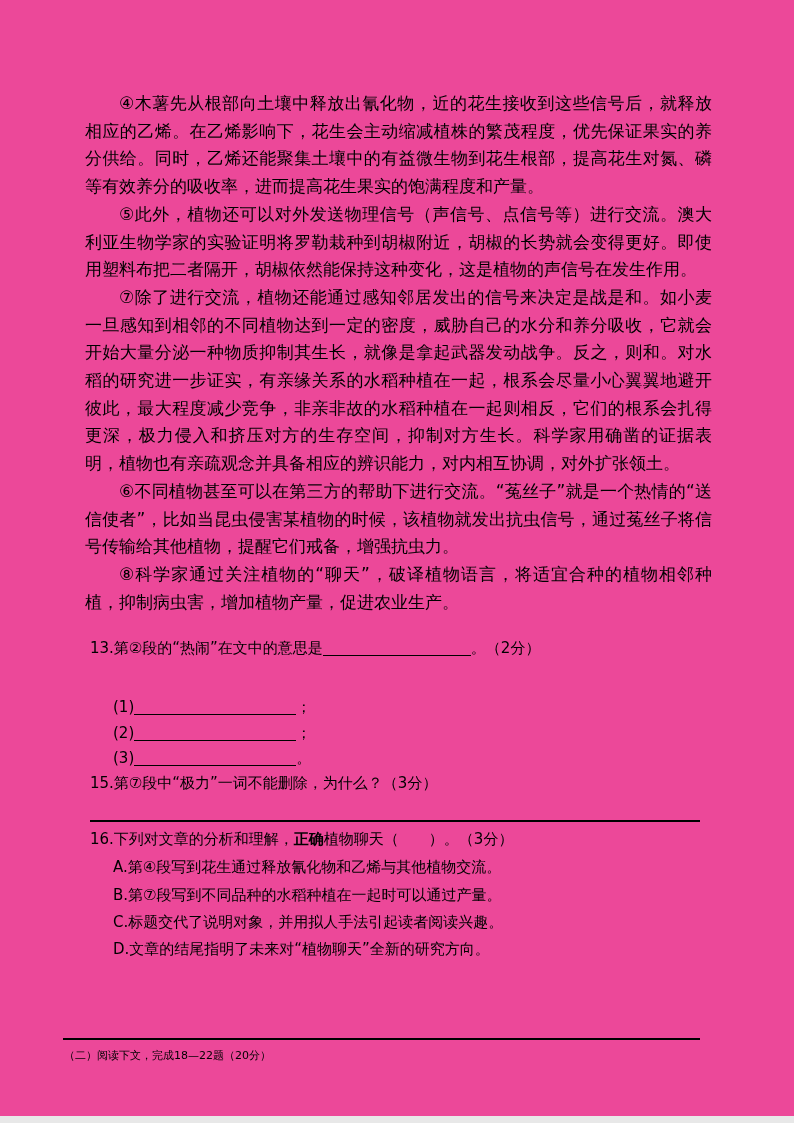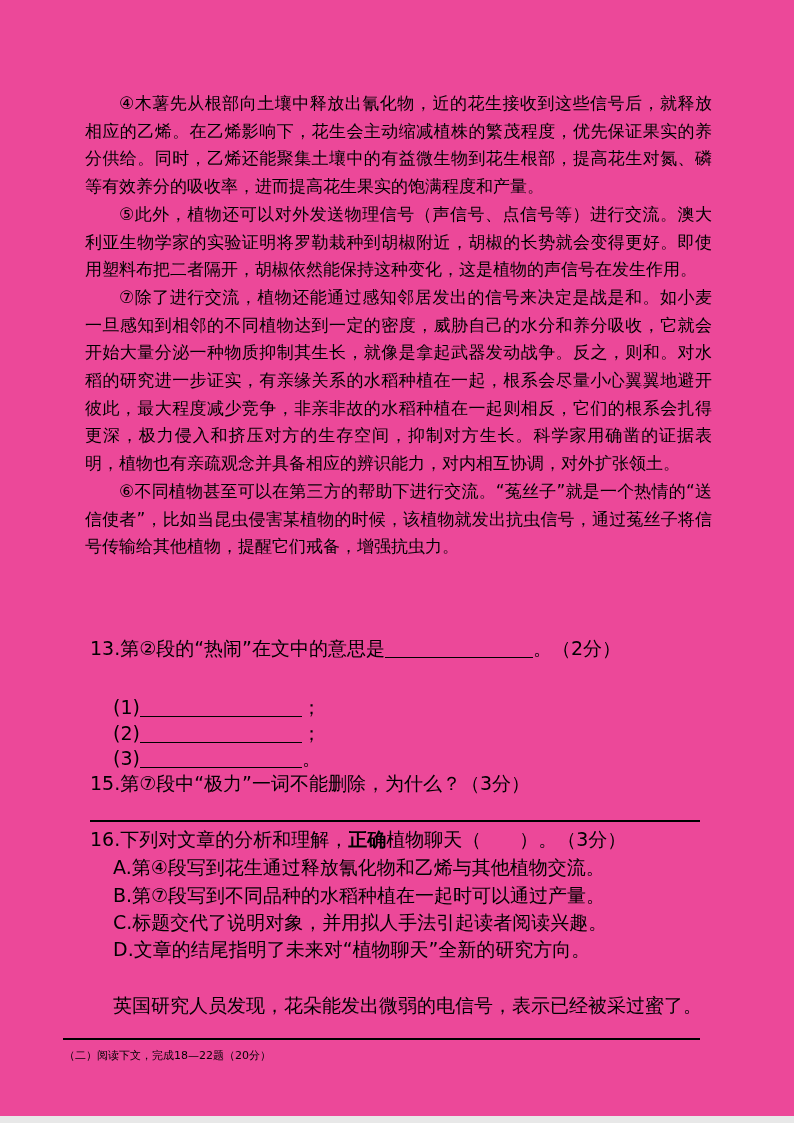--- a/index.html
+++ b/index.html
@@ -22,21 +22,21 @@
     font-size: 17px;
     line-height: 27.7px;
     text-align: justify;
   }
   .flow p { margin: 0; text-indent: 2em; }
 
   
   .qline {
     position: absolute;
     left: 90px;
-    font-size: 19px;
+    font-size: 15px;
     line-height: 20px;
     white-space: nowrap;
   }
   .indent1 { left: 113px; }
   .blank {
     display: inline-block;
     border-bottom: 1px solid #000;
     height: 14px;
     vertical-align: -3px;
   }
@@ -62,20 +62,21 @@
 </head>
 <body>
 
 <div class="page">
 
   <div class="flow">
     <p>④木薯先从根部向土壤中释放出氰化物，近的花生接收到这些信号后，就释放相应的乙烯。在乙烯影响下，花生会主动缩减植株的繁茂程度，优先保证果实的养分供给。同时，乙烯还能聚集土壤中的有益微生物到花生根部，提高花生对氮、磷等有效养分的吸收率，进而提高花生果实的饱满程度和产量。</p>
     <p>⑤此外，植物还可以对外发送物理信号（声信号、点信号等）进行交流。澳大利亚生物学家的实验证明将罗勒栽种到胡椒附近，胡椒的长势就会变得更好。即使用塑料布把二者隔开，胡椒依然能保持这种变化，这是植物的声信号在发生作用。</p>
     <p>⑦除了进行交流，植物还能通过感知邻居发出的信号来决定是战是和。如小麦一旦感知到相邻的不同植物达到一定的密度，威胁自己的水分和养分吸收，它就会开始大量分泌一种物质抑制其生长，就像是拿起武器发动战争。反之，则和。对水稻的研究进一步证实，有亲缘关系的水稻种植在一起，根系会尽量小心翼翼地避开彼此，最大程度减少竞争，非亲非故的水稻种植在一起则相反，它们的根系会扎得更深，极力侵入和挤压对方的生存空间，抑制对方生长。科学家用确凿的证据表明，植物也有亲疏观念并具备相应的辨识能力，对内相互协调，对外扩张领土。</p>
     <p>⑥不同植物甚至可以在第三方的帮助下进行交流。“菟丝子”就是一个热情的“送信使者”，比如当昆虫侵害某植物的时候，该植物就发出抗虫信号，通过菟丝子将信号传输给其他植物，提醒它们戒备，增强抗虫力。</p>
+    <p>⑧科学家通过关注植物的“聊天”，破译植物语言，将适宜合种的植物相邻种植，抑制病虫害，增加植物产量，促进农业生产。</p>
   </div>
 
   <div class="qline" style="top:638px">
     <span>13.第②段的“热闹”在文中的意思是</span><span class="blank blank-q13"></span><span>。（2分）</span>
   </div>
 
 
   <div class="qline indent1" style="top:697px">
     <span>(1)</span><span class="blank blank-item"></span><span>；</span>
   </div>
@@ -91,18 +92,17 @@
   <div class="rule rule-1"></div>
 
   <div class="qline" style="top:829px">
     <span>16.下列对文章的分析和理解，</span><span class="bold">正确</span><span>植物聊天（　　）。（3分）</span>
   </div>
   <div class="qline indent1" style="top:857px">A.第④段写到花生通过释放氰化物和乙烯与其他植物交流。</div>
   <div class="qline indent1" style="top:912px">C.标题交代了说明对象，并用拟人手法引起读者阅读兴趣。</div>
   <div class="qline indent1" style="top:885px">B.第⑦段写到不同品种的水稻种植在一起时可以通过产量。</div>
   <div class="qline indent1" style="top:939px">D.文章的结尾指明了未来对“植物聊天”全新的研究方向。</div>
 
-  <div class="qline indent1" style="top:995px">英国研究人员发现，花朵能发出微弱的电信号，表示已经被采过蜜了。</div>
 
   <div class="rule rule-2"></div>
   <div class="section-heading">（二）阅读下文，完成18—22题（20分）</div>
 
 </div>
 
 </body></html>

